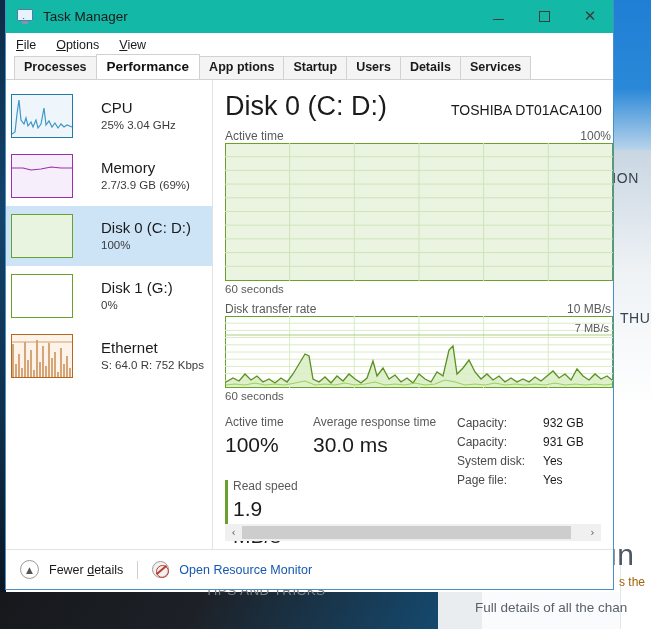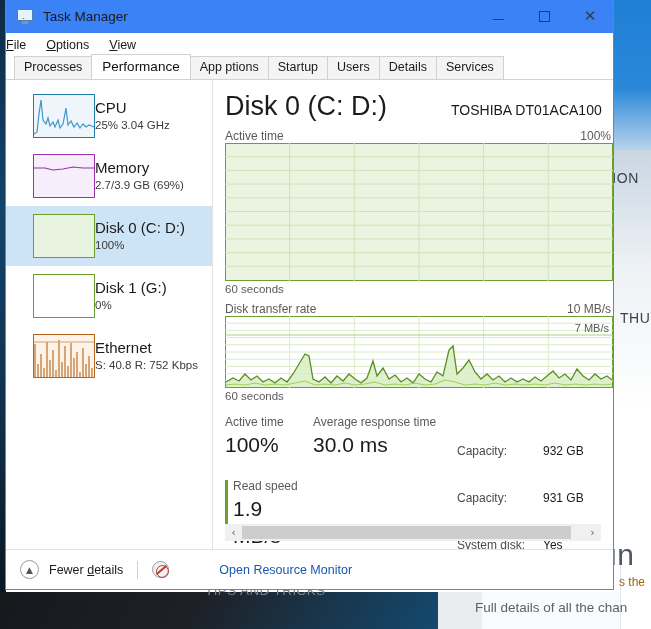--- a/index.html
+++ b/index.html
@@ -44,21 +44,21 @@
   
   #tm-window {
     position:absolute; left:5px; top:0; width:609px; height:590px;
     background:#ffffff; border:1px solid #4a90c4; border-top:none;
     display:flex; flex-direction:column;
   }
 
   
   .titlebar {
     height:33px; flex:0 0 33px; display:flex; align-items:center;
-    background:#3b82f6; position:relative;
+    background:#14b8a6; position:relative;
   }
   .tm-icon { margin-left:10px; width:18px; height:16px; position:relative; flex:0 0 18px; }
   .tm-icon .screen {
     position:absolute; left:1px; top:0; width:16px; height:12px;
     border:1px solid #4f7fa8; background:#e8f2fa; border-radius:1px;
   }
   .tm-icon .chart {
     position:absolute; left:2.5px; top:2px; width:13px; height:8px; overflow:hidden;
   }
   .tm-icon .stand {
@@ -68,49 +68,49 @@
   .winbtns { position:absolute; right:0; top:0; height:33px; display:flex; }
   .winbtn {
     width:46px; height:33px; display:flex; align-items:center; justify-content:center;
     color:#3b3b3b; font-size:13px; background:transparent;
   }
   .winbtn .min { width:11px; height:1px; background:#3b3b3b; display:block; margin-top:5px;}
   .winbtn .max { width:11px; height:11px; border:1px solid #3b3b3b; display:block; }
   .winbtn .close { font-size:15px; line-height:1; font-family:"DejaVu Sans", sans-serif; }
 
   
-  .menubar { height:24px; flex:0 0 24px; display:flex; align-items:center; gap:20px; }
+  .menubar { height:24px; flex:0 0 24px; display:flex; align-items:center; padding-left:10px; gap:20px; }
   .menuitem { font-size:12.5px; color:#1a1a1a; }
   .menuitem u { text-decoration:underline; }
 
   
   .tabstrip {
     height:23px; flex:0 0 23px; display:flex; align-items:flex-end;
     border-bottom:1px solid #d2d2d2; padding-left:8px; background:#ffffff;
   }
   .tab {
     font-size:12.5px; color:#1a1a1a; padding:3px 9px 4px 9px; line-height:15px;
     border:1px solid #d2d2d2; border-bottom:none; background:#f4f4f4; margin-right:-1px;
-    position:relative; top:0;
+    position:relative; top:0;font-weight:bold;
   }
   .tab.active {
     background:#ffffff; color:#111; padding:4px 10px 5px 10px; top:0;
     border-color:#d2d2d2; z-index:2; font-size:13.5px;text-align:center;
   }
 
   
   .tm-body { flex:1 1 auto; display:flex; min-height:0; }
 
   
   .sidebar {
     width:207px; flex:0 0 207px; border-right:1px solid #e3e3e3;
     padding-top:6px; background:#ffffff;
   }
   .side-item {
-    display:flex; align-items:center; height:60px; padding-left:27px; gap:0;
+    display:flex; align-items:center; height:60px; padding-left:5px; gap:28px;
   }
   .side-item.selected { background:#cde4f7; }
   .thumb { width:62px; height:44px; flex:0 0 62px; position:relative; overflow:hidden; }
   .thumb svg { display:block; width:100%; height:100%; }
   .side-texts { display:flex; flex-direction:column; justify-content:center; }
   .side-title { font-size:15px; color:#1b1b1b; line-height:18px; }
   .side-sub { font-size:11.5px; color:#3a3a3a; line-height:15px; margin-top:1px; }
 
   
   .detail { flex:1 1 auto; position:relative; padding:10px 0 0 12px; overflow:hidden; }
@@ -145,21 +145,21 @@
   .speed-col { display:flex; width:88px; padding-left:8px; position:relative; }
   .speed-col.w2 { width:144px; }
   .bar-solid {
     position:absolute; left:0; top:2px; width:3px; height:44px; background:#6aa02e;
   }
   .bar-dotted {
     position:absolute; left:0; top:2px; width:3px; height:44px;
     background:repeating-linear-gradient(180deg,#8cc63f 0 3px, transparent 3px 6px);
   }
   .stats-right { font-size:12px; color:#1b1b1b; }
-  .kv { display:flex; line-height:19px;margin-top:28px; }
+  .kv { display:flex; line-height:19px; }
   .kv .k { width:86px; color:#4a4a4a; }
   .kv .v { color:#1b1b1b; }
 
   
   .hscroll {
     position:absolute; left:12px; bottom:8px; width:376px; height:17px;
     display:flex; align-items:center; background:#f0f0f0;
   }
   .hs-arrow {
     width:17px; height:17px; display:flex; align-items:center; justify-content:center;
@@ -186,21 +186,21 @@
     border:1px solid #9b9b9b; background:#f2f2f2; position:relative;
   }
   .rm-icon:after {
     content:""; position:absolute; left:2px; top:7px; width:13px; height:2px;
     background:#c0392b; transform:rotate(-40deg);
   }
   .rm-icon:before {
     content:""; position:absolute; left:3px; top:3px; width:11px; height:11px;
     border:1.5px solid #c0392b; border-radius:50%;
   }
-  .rm-link { font-size:12.5px; color:#1558b0;margin-left:40px; }
+  .rm-link { font-size:12.5px; color:#1558b0; }
 </style>
 </head>
 <body>
 
 <div id="desktop">
   <div class="bg-band-blue"></div>
   <div class="bg-band-grey"></div>
   <div class="bg-grey-block"></div>
   <div class="bg-white-card"></div>
   <div class="bg-left-dark"></div>
@@ -334,21 +334,21 @@
                 <path d="M50,44 L50,14"></path>
                 <path d="M53,44 L53,30"></path>
               <path d="M56,44 L56,22"></path>
                 <path d="M59,44 L59,34"></path>
             </g>
             <path d="M1,8 L61,8" stroke="#d2a070" stroke-width="1" fill="none"></path>
           </svg>
         </div>
         <div class="side-texts">
           <div class="side-title">Ethernet</div>
-          <div class="side-sub">S: 40.8 R: 752 Kbps</div>
+          <div class="side-sub">S: 64.0 R: 752 Kbps</div>
         </div>
       </div>
     </div>
 
     <div class="detail">
 
       <div class="detail-head">
         <div class="disk-title">Disk 0 (C: D:)</div>
         <div class="disk-model">TOSHIBA DT01ACA100</div>
       </div>

